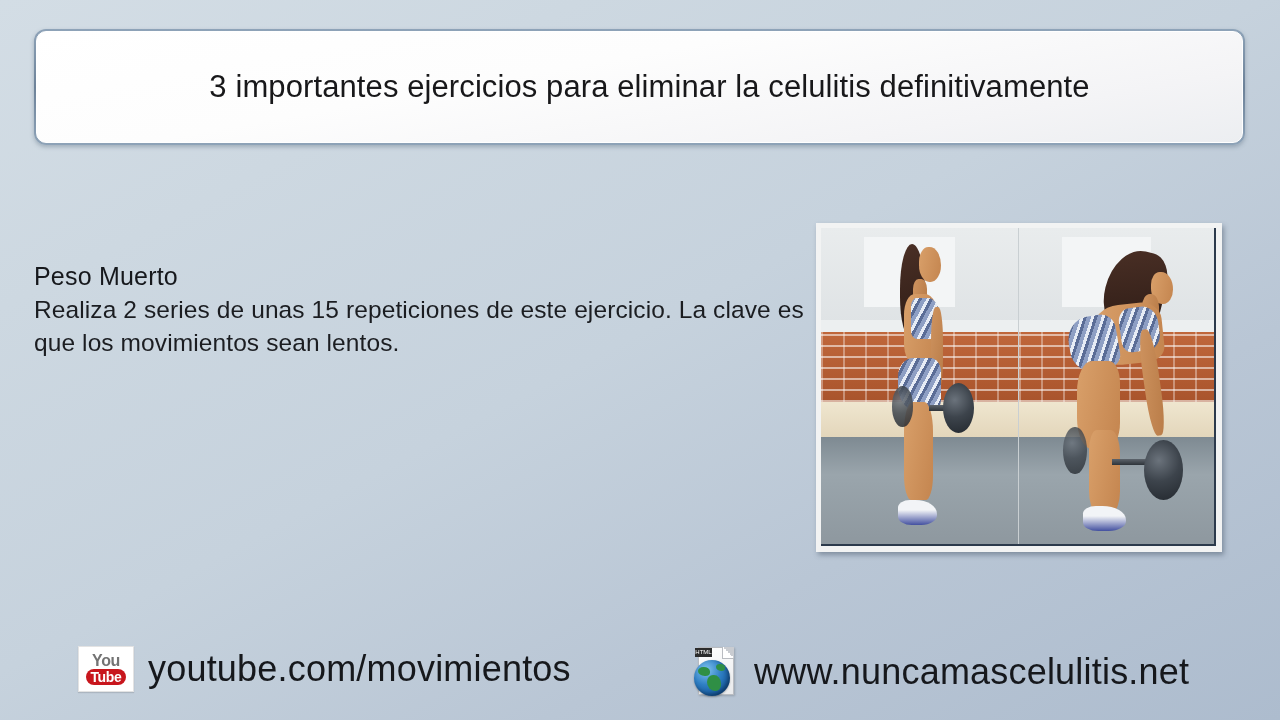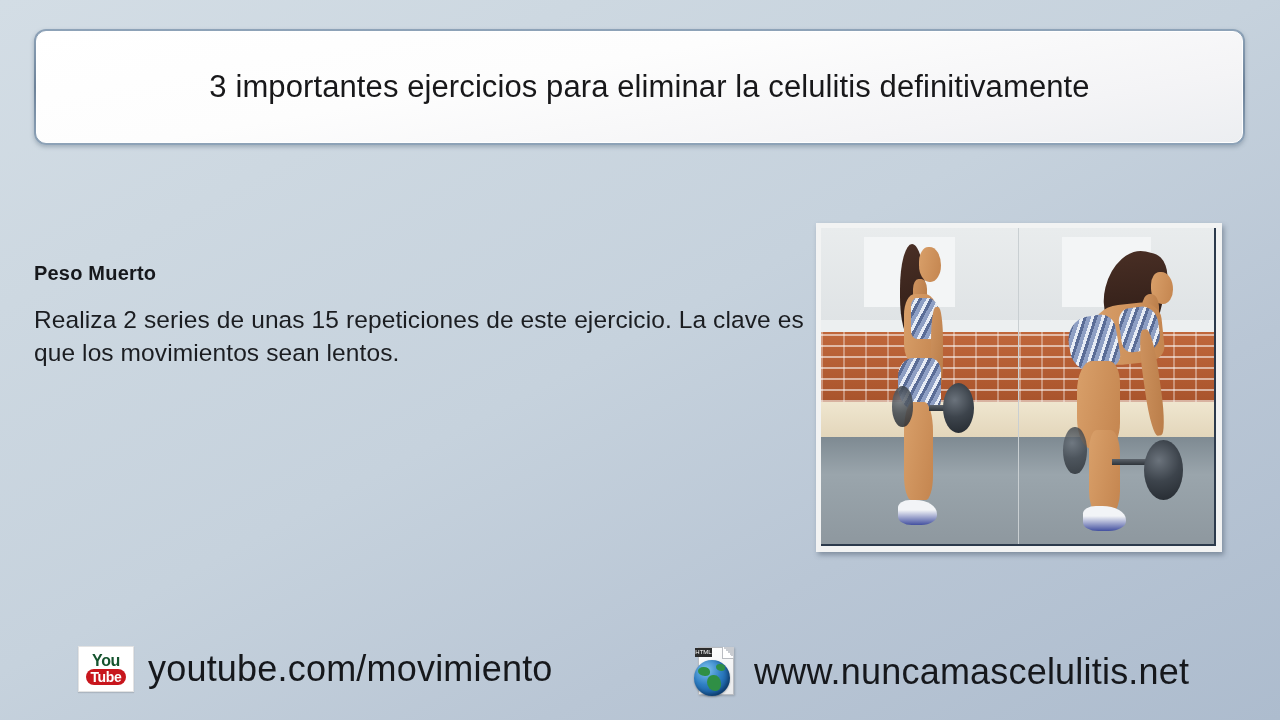--- a/index.html
+++ b/index.html
@@ -25,22 +25,22 @@
     border:1px solid #ffffff;
     padding-left:20px;
   }
   .title-text {
     font-size:31px; color:#18181a; letter-spacing:.1px;
     white-space:nowrap; font-weight:400;
   }
   
   .content { position:absolute; left:34px; top:262px; width:780px; }
   .section-heading {
-    font-size:20px; font-weight:bold; color:#16181c; letter-spacing:.2px;
-    margin-bottom:19px;
+    font-size:25px; font-weight:normal; color:#16181c; letter-spacing:.2px;
+    margin-bottom:3px;
   }
   .para {
     font-size:24.5px; color:#1b1d21; line-height:1.33; letter-spacing:.1px;
   }
   .para + .para { margin-top:34px; }
   
   .photo-frame {
     position:absolute; left:816px; top:223px; width:406px; height:329px;
     background:#f2f3f3;
     padding:5px 6px 6px 5px;
@@ -79,21 +79,21 @@
   
   .footer-item { position:absolute; display:flex; align-items:center; }
   .footer-yt  { left:78px;  top:646px; }
   .footer-web { left:694px; top:646px; }
   .footer-text { font-size:36px; color:#16181c; letter-spacing:.2px; white-space:nowrap; }
   .yt-logo {
     width:56px; height:46px; background:#ffffff; border:1px solid #e3e3e3;
     display:flex; flex-direction:column; align-items:center; justify-content:center;
     margin-right:14px; flex:none; box-shadow:0 1px 1px rgba(0,0,0,.12);
   }
-  .yt-you  { font-size:16px; font-weight:bold; color:#14532d; line-height:15px; letter-spacing:-.4px; }
+  .yt-you  { font-size:16px; font-weight:bold; color:#737373; line-height:15px; letter-spacing:-.4px; }
   .yt-tube {
     font-size:14px; font-weight:bold; color:#ffffff; background:#c8161d;
     border-radius:8px; line-height:16px; padding:0 4px; margin-top:1px; letter-spacing:-.3px;
   }
   .web-icon { position:relative; width:48px; height:52px; margin-right:12px; flex:none; }
   .web-page {
     position:absolute; left:4px; top:1px; width:36px; height:48px;
     background:linear-gradient(160deg,#ffffff,#e9eaec);
     border:1px solid #b9bcc1; box-shadow:1px 1px 2px rgba(0,0,0,.18);
   }
@@ -186,21 +186,21 @@
     </div>
 
   </div>
 </div>
 
 <div class="footer-item footer-yt">
   <span class="yt-logo">
     <span class="yt-you">You</span>
     <span class="yt-tube">Tube</span>
   </span>
-  <span class="footer-text">youtube.com/movimiento</span>
+  <span class="footer-text">youtube.com/movimientos</span>
 </div>
 
 <div class="footer-item footer-web">
   <span class="web-icon">
     <span class="web-page"></span>
     <span class="web-tag">HTML</span>
     <span class="web-globe">
       <i class="g1"></i>
         <i class="g2"></i>
         <i class="g3"></i>

